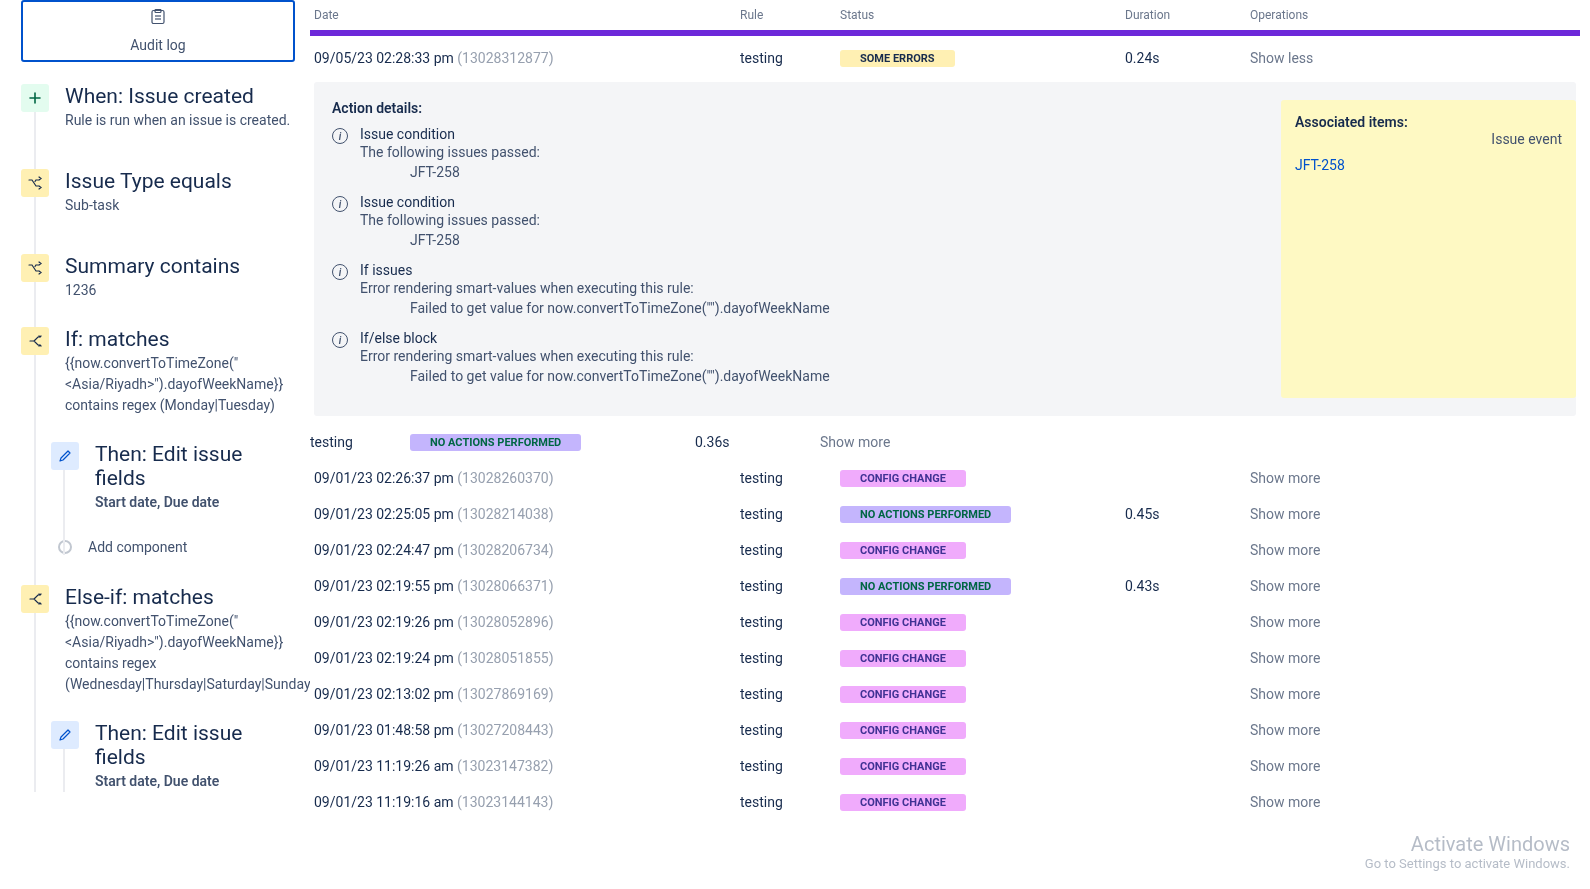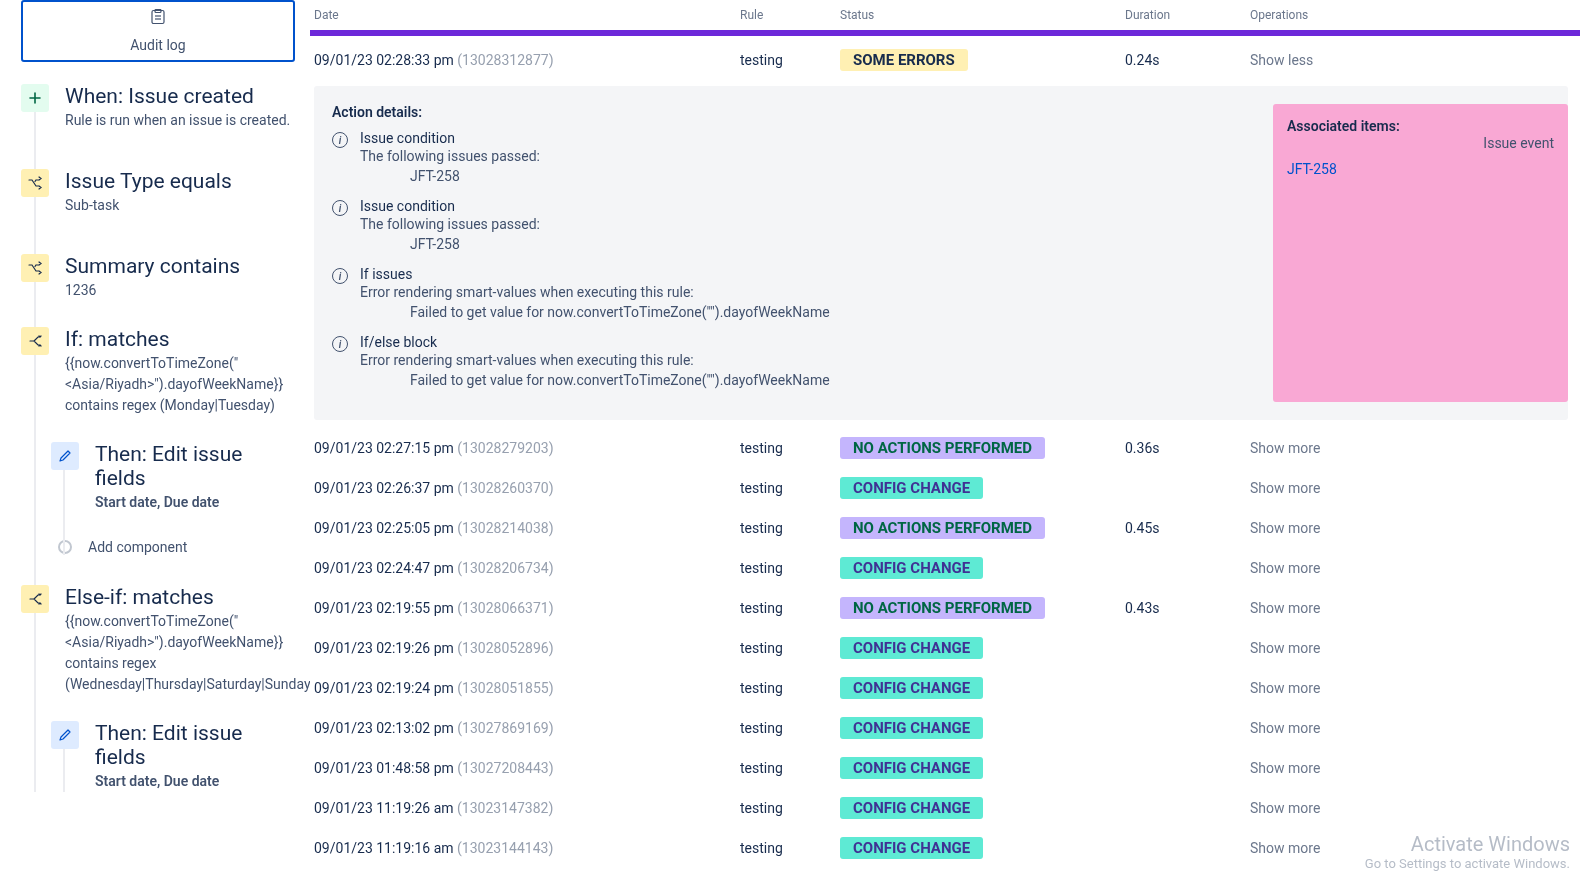--- a/index.html
+++ b/index.html
@@ -108,56 +108,56 @@
   .trow {
     display: flex;
     align-items: center;
     padding: 9px 0;
     font-size: 14px;
     color: #172B4D;
   }
   .ts-id { color: #97A0AF; }
   .status-lozenge {
     display: inline-block;
-    font-size: 15px;
+    font-size: 11px;
     font-weight: 700;
-    padding: 2px 13px;
+    padding: 2px 20px;
     border-radius: 3px;
     text-transform: uppercase;
   }
   .lz-some-errors { background: #FFF0B3; color: #172B4D; }
   .lz-no-actions { background: #c4b5fd; color: #006644; }
-  .lz-config { background: #5eead4; color: #403294; }
+  .lz-config { background: #f0abfc; color: #403294; }
   .op-link { color: #6B778C; cursor: pointer; }
   
   .expanded {
     background: #F4F5F7;
     border-radius: 3px;
-    margin: 6px 12px 8px 4px;
+    margin: 6px 4px 8px 4px;
     padding: 18px 0 18px 18px;
     display: flex;
     gap: 0;
   }
   .action-details { flex: 1; }
   .ad-title { font-weight: 600; font-size: 14px; margin-bottom: 10px; }
   .ad-item { display: flex; gap: 12px; margin-bottom: 14px; }
   .ad-icon {
     width: 16px; height: 16px; border: 1.5px solid #42526E; border-radius: 50%;
     display: flex; align-items: center; justify-content: center;
     font-size: 10px; color: #42526E; font-weight: 600;
     font-style: italic;
     flex-shrink: 0; margin-top: 2px;
   }
   .ad-text { flex: 1; }
   .ad-name { font-size: 14px; color: #172B4D; }
   .ad-sub { font-size: 14px; color: #42526E; margin-top: 2px; }
   .ad-val { font-size: 14px; color: #42526E; margin-top: 4px; margin-left: 50px; }
   .assoc {
     width: 295px;
-    background: #f9a8d4;
+    background: #fef9c3;
     border-radius: 3px;
     padding: 14px;
   }
   .assoc-title { font-weight: 600; font-size: 14px; }
   .assoc-sub { font-size: 14px; color: #42526E; margin-top: 1px; text-align: right;}
   .assoc-link { color: #0052CC; margin-top: 10px; display: inline-block; cursor: pointer;}
   
   .watermark {
     position: absolute;
     right: 20px; bottom: 18px;
@@ -306,21 +306,21 @@
   <div class="thead">
     <div class="col-date">Date</div>
     <div class="col-rule">Rule</div>
     <div class="col-status">Status</div>
     <div class="col-duration">Duration</div>
     <div class="col-ops">Operations</div>
   </div>
   <div id="rows-container">
       <div class="trow">
     <div class="col-date">
-      <span>09/01/23 02:28:33 pm</span>
+      <span>09/05/23 02:28:33 pm</span>
       <span class="ts-id"> (13028312877)</span>
     </div>
     <div class="col-rule">testing</div>
     <div class="col-status">
       <span class="status-lozenge lz-some-errors">SOME ERRORS</span>
     </div>
     <div class="col-duration">0.24s</div>
     <div class="col-ops">
       <span class="op-link">Show less</span>
     </div>
@@ -362,24 +362,20 @@
           </div>
         </div>
       </div>
       <div class="assoc">
         <div class="assoc-title">Associated items:</div>
         <div class="assoc-sub">Issue event</div>
         <a class="assoc-link">JFT-258</a>
       </div>
       </div>
       <div class="trow">
-    <div class="col-date">
-      <span>09/01/23 02:27:15 pm</span>
-      <span class="ts-id"> (13028279203)</span>
-    </div>
     <div class="col-rule">testing</div>
     <div class="col-status">
       <span class="status-lozenge lz-no-actions">NO ACTIONS PERFORMED</span>
     </div>
     <div class="col-duration">0.36s</div>
     <div class="col-ops">
       <span class="op-link">Show more</span>
     </div>
       </div>
       <div class="trow">

